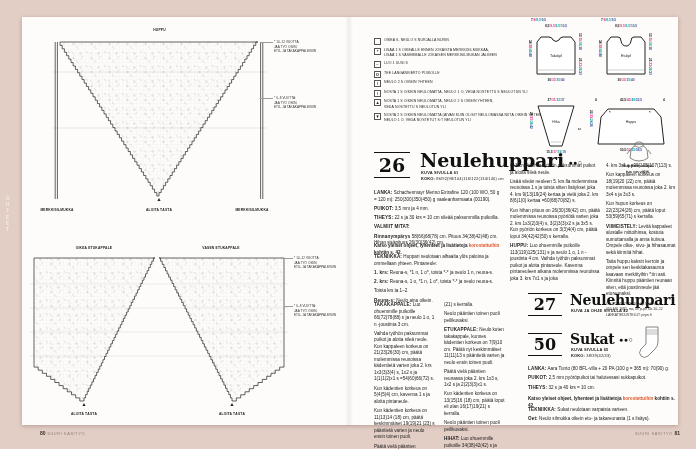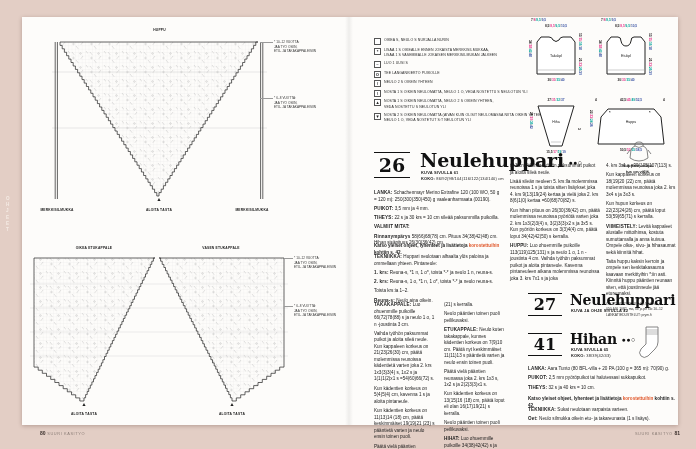--- a/index.html
+++ b/index.html
@@ -296,23 +296,23 @@
     </div>
   <div class="contact">OHJETIEDUSTELUT: Irja Mäkinen,<br>050 466 1082, ma, ke ja pe klo 10–12<br>LANKATIEDUSTELUT: prym.fi</div>
 </div>
 
 <div class="abs patnum" style="left:528px;top:293px;width:34px;font-size:16px;line-height:21px;">27</div>
 <div class="abs" style="left:570px;top:291px;">
   <span class="pattitle" style="font-size:14px;">Neulehuppari</span>
 </div>
 <div class="abs kuva" style="left:571px;top:308px;">KUVA JA OHJE SIVULLA 42</div>
 
-<div class="abs patnum" style="left:528px;top:333px;width:34px;font-size:16px;line-height:21px;">41</div>
+<div class="abs patnum" style="left:528px;top:333px;width:34px;font-size:16px;line-height:21px;">50</div>
 <div class="abs" style="left:570px;top:330px;">
-  <span class="pattitle" style="font-size:14px;">Hihan</span>
+  <span class="pattitle" style="font-size:14px;">Sukat</span>
   <span class="dots">●●○</span>
 </div>
 <div class="abs kuva" style="left:571px;top:347px;">KUVA SIVULLA 65</div>
 <div class="abs koko" style="left:571px;top:353px;"><b>KOKO:</b><span> 38/39(42/43)</span></div>
 
 <svg width="26" height="34" viewBox="0 0 26 34" style="position:absolute;left:638px;top:326px;">
   <path d="M8 1 H20 V16 Q20 20 17 23 L10 30 Q6 33 3 30 Q0 27 3 23 L8 18 Z" fill="#fff" stroke="#777" stroke-width=".9"></path>
   <line x1="8" y1="4" x2="20" y2="4" stroke="#777" stroke-width=".5"></line>
   <line x1="8" y1="6" x2="20" y2="6" stroke="#777" stroke-width=".5"></line>
   <line x1="8" y1="8" x2="20" y2="8" stroke="#777" stroke-width=".5"></line>

